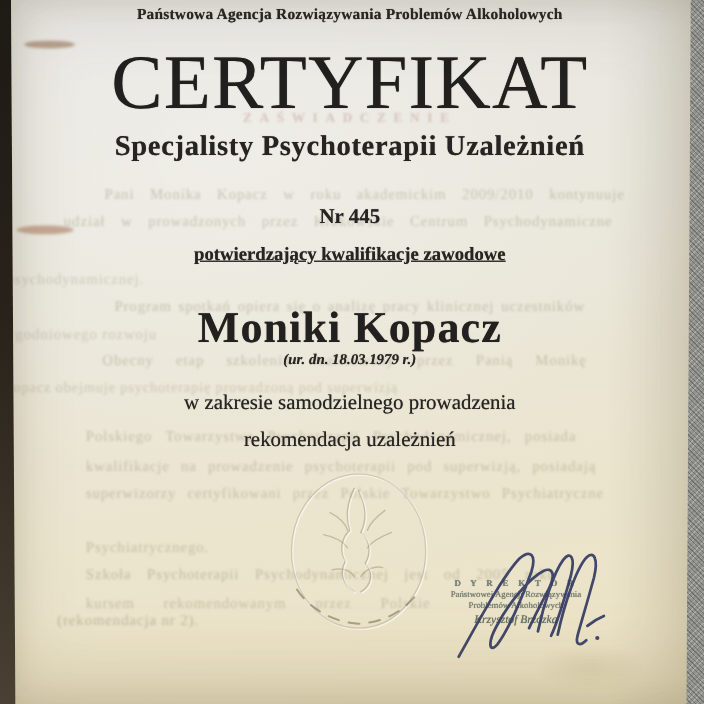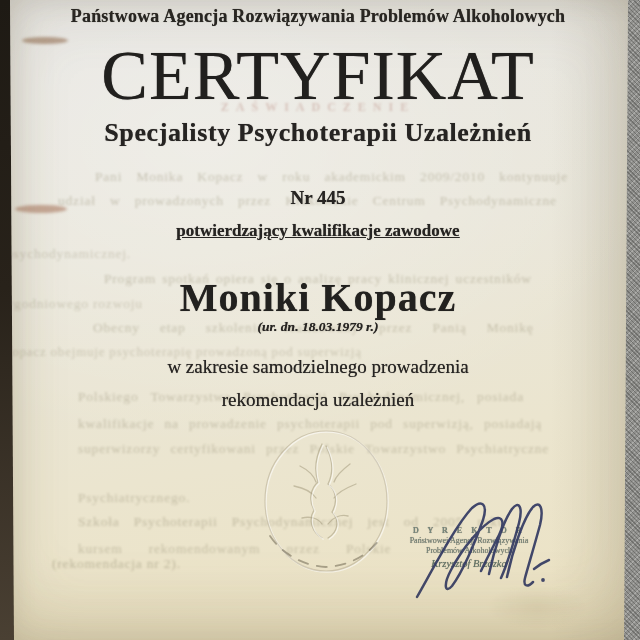--- a/index.html
+++ b/index.html
@@ -17,21 +17,21 @@
     clip-path:polygon(10px 0,628px 0,624px 640px,14px 640px);
     background:
       radial-gradient(120% 80% at 32% 22%, rgba(255,255,255,.30), rgba(255,255,255,0) 60%),
       linear-gradient(to right, rgba(0,0,0,0) 86%, rgba(120,110,88,.16) 100%),
       linear-gradient(171deg,#e6e5e2 0%,#e9e6da 38%,#ebe5cf 68%,#ece2c2 100%);}
   .vignette{position:absolute;inset:0;pointer-events:none;
     box-shadow:inset 0 0 70px rgba(105,95,70,.20), inset 0 -34px 60px rgba(150,128,70,.14),
                inset 14px 0 24px rgba(90,80,60,.10);}
   .c{position:absolute;left:10px;right:14px;text-align:center;color:#262422;
      text-shadow:0 0 .7px rgba(45,42,38,.75);white-space:nowrap;}
-  .agency{top:6px;font-size:18px;font-weight:bold;letter-spacing:.2px;}
+  .agency{top:6px;font-size:14px;font-weight:bold;letter-spacing:.2px;}
   .title{top:36px;font-size:70px;letter-spacing:1px;font-weight:normal;color:#21201e;}
   .subtitle{top:118px;font-size:26px;font-weight:bold;letter-spacing:.6px;}
   .number{top:187px;font-size:19px;font-weight:bold;}
   .caption{top:221px;font-size:17px;font-weight:bold;text-decoration:underline;}
   .name{top:274px;font-size:40px;font-weight:bold;letter-spacing:1px;color:#22211f;}
   .birth{top:319px;font-size:13.5px;font-weight:bold;font-style:italic;}
   .scope{top:350px;font-size:19px;line-height:33px;white-space:normal;}
   
   .ghost{position:absolute;white-space:nowrap;color:#938c72;opacity:.42;
          filter:blur(.8px);font-size:13.5px;letter-spacing:.8px;}

